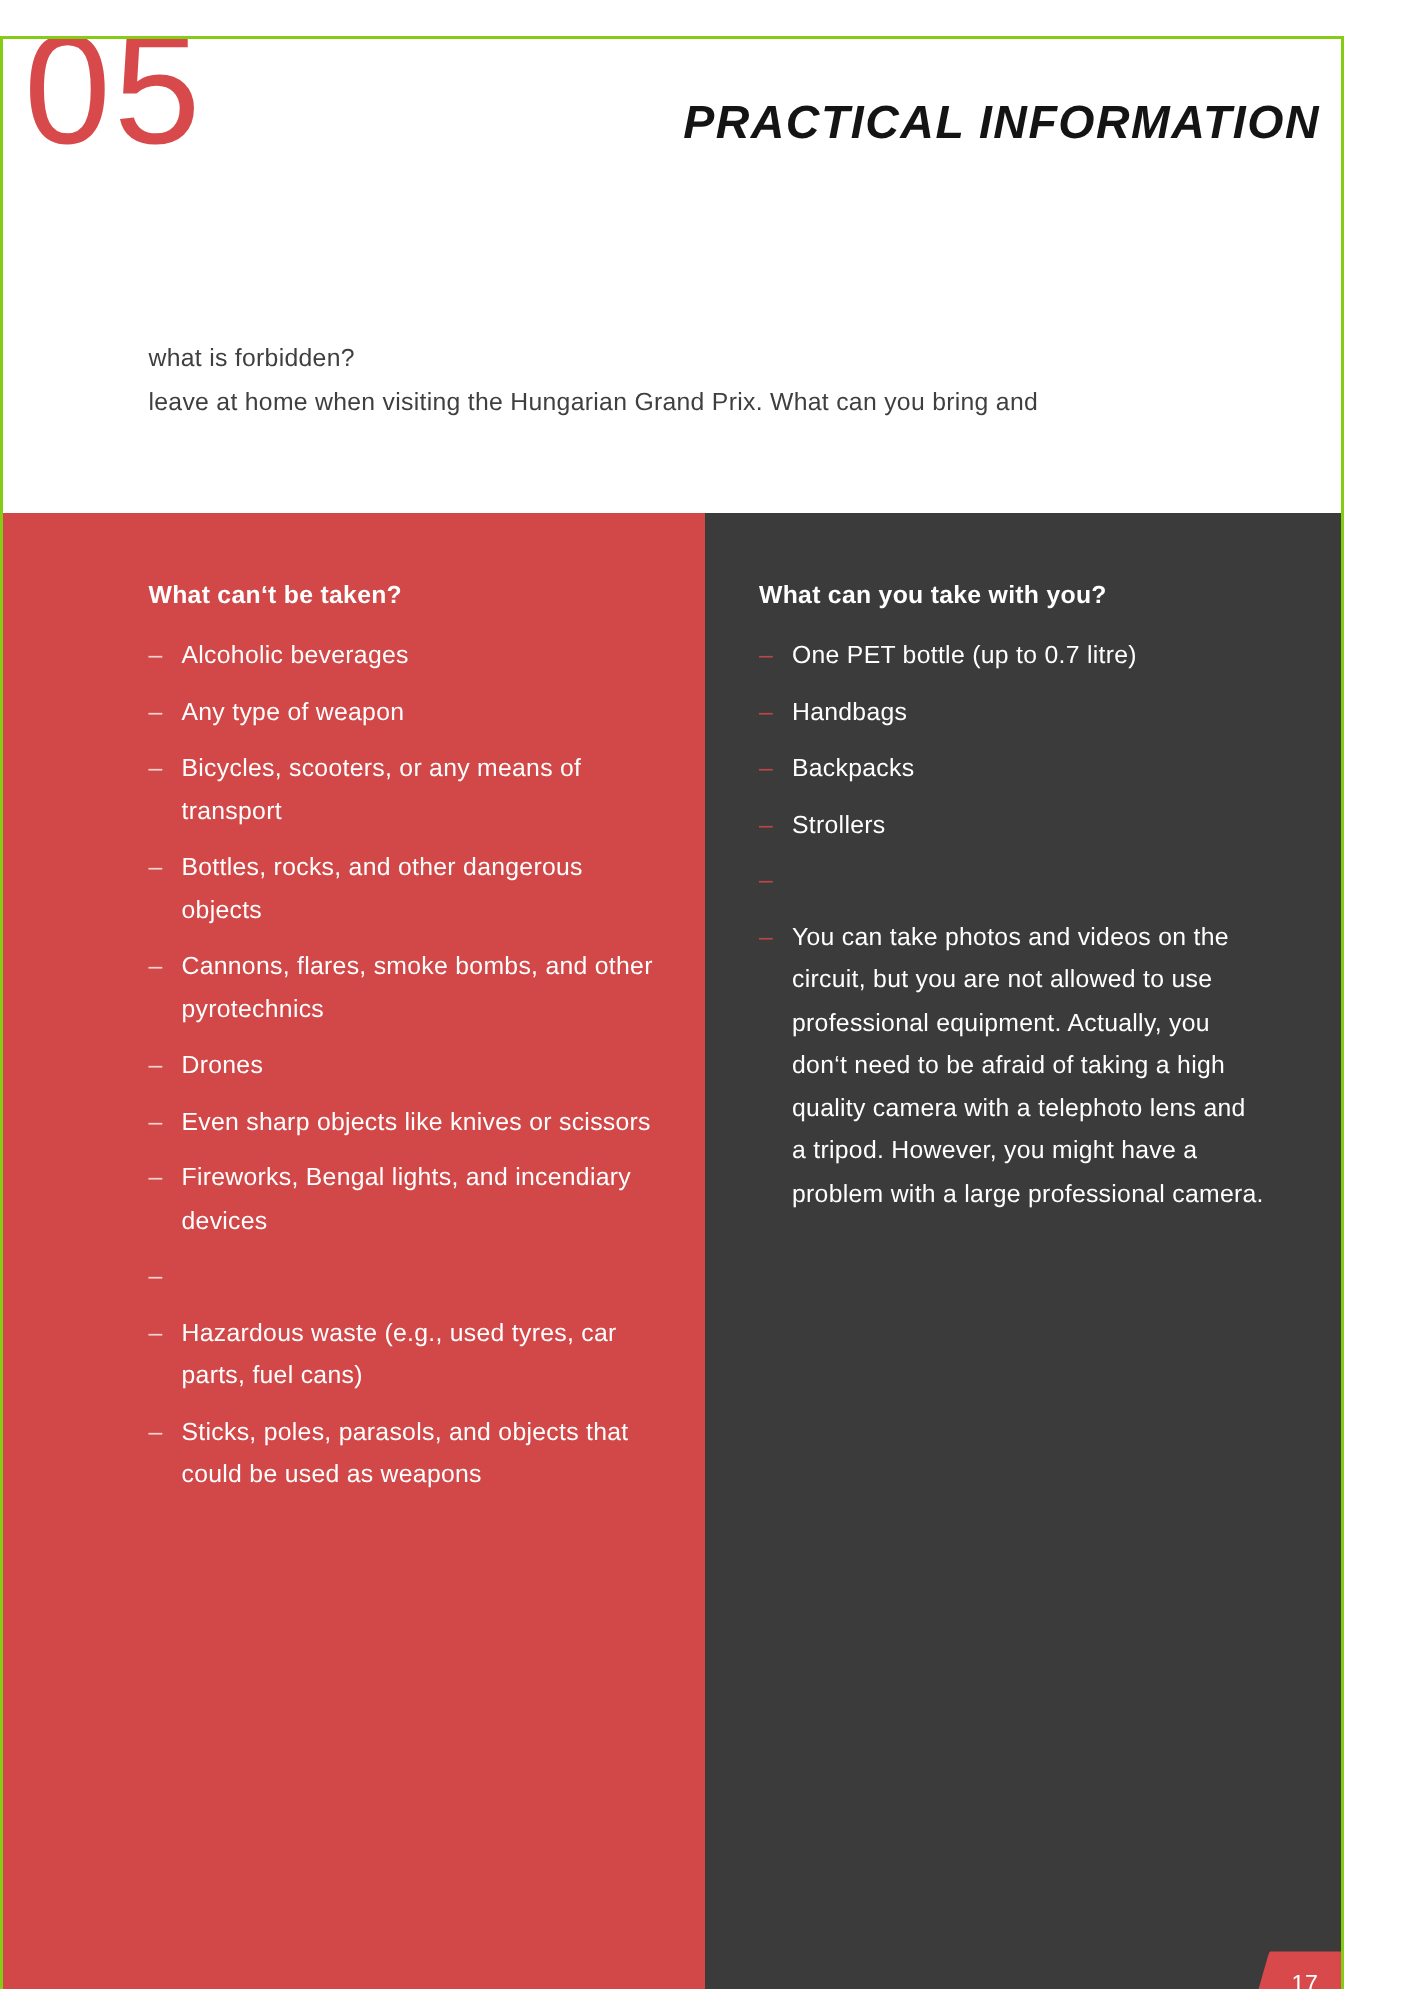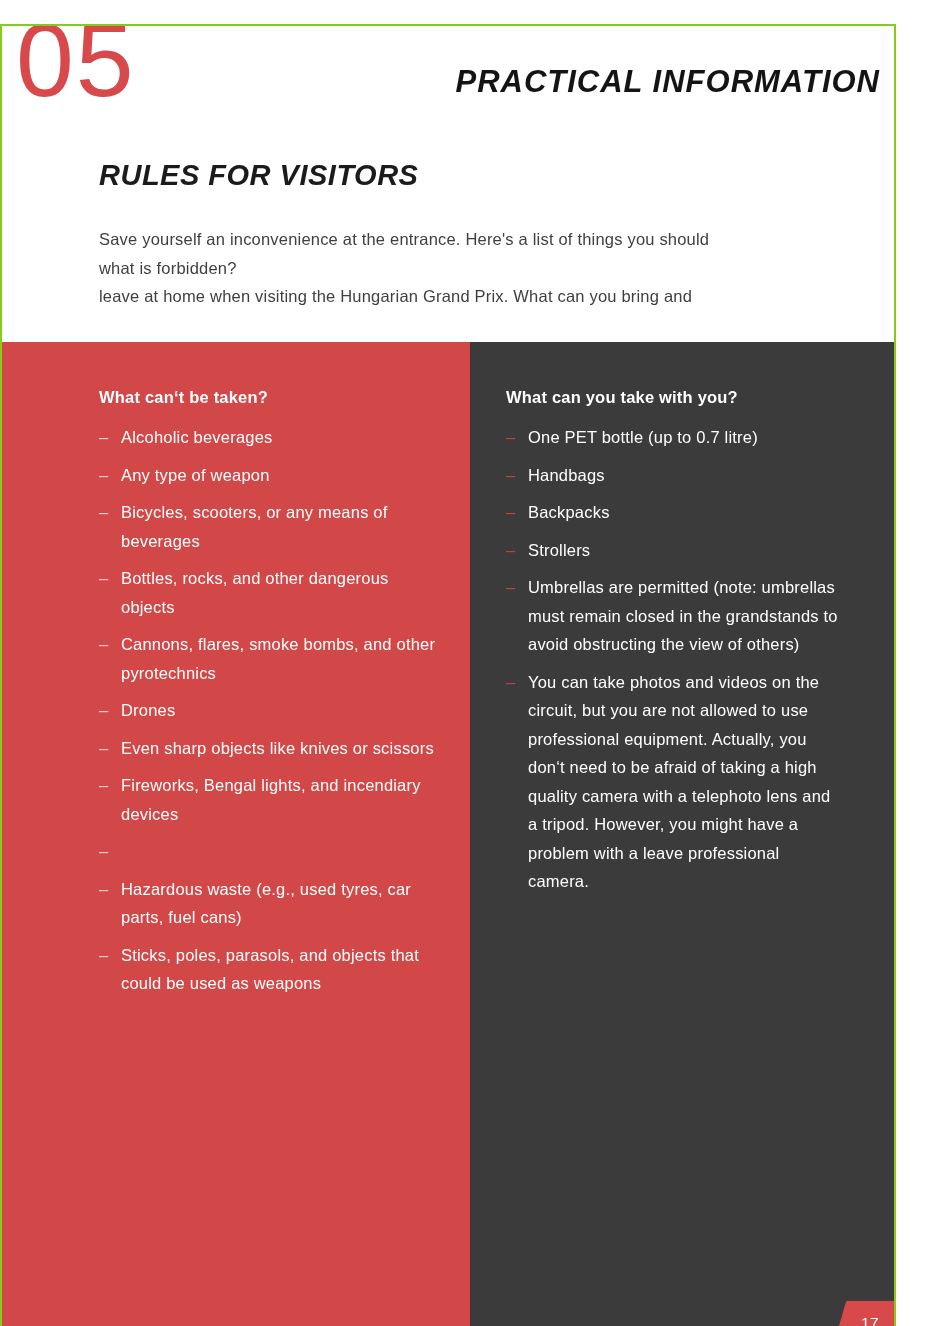--- a/index.html
+++ b/index.html
@@ -104,25 +104,23 @@
     letter-spacing:0.3px;
   }
 </style>
 </head>
 <body>
 
 <div class="page">
 
   <div class="chapter-number">05</div>
   <div class="header-title">PRACTICAL INFORMATION</div>
-  <div class="section-title">RULES FOR VISITORS</div>
 
   <div class="intro">
 
-      <div class="intro-line">Save yourself an inconvenience at the entrance. Here's a list of things you should</div>
 
       <div class="intro-line">what is forbidden?</div>
 
       <div class="intro-line">leave at home when visiting the Hungarian Grand Prix. What can you bring and</div>
     </div>
 
   <div class="columns">
 
     <div class="col-left">
       <h3 class="col-heading">What can‘t be taken?</h3>
@@ -133,21 +131,21 @@
             <span class="item-text">Alcoholic beverages</span>
           </div>
 
           <div class="rule-item">
             <span class="dash">–</span>
             <span class="item-text">Any type of weapon</span>
           </div>
 
           <div class="rule-item">
             <span class="dash">–</span>
-            <span class="item-text">Bicycles, scooters, or any means of beverages</span>
+            <span class="item-text">Bicycles, scooters, or any means of transport</span>
           </div>
 
           <div class="rule-item">
             <span class="dash">–</span>
             <span class="item-text">Bottles, rocks, and other dangerous objects</span>
           </div>
 
           <div class="rule-item">
             <span class="dash">–</span>
             <span class="item-text">Cannons, flares, smoke bombs, and other pyrotechnics</span>
@@ -203,26 +201,25 @@
             <span class="item-text">Backpacks</span>
           </div>
 
           <div class="rule-item">
             <span class="dash">–</span>
             <span class="item-text">Strollers</span>
           </div>
 
           <div class="rule-item">
             <span class="dash">–</span>
-            <span class="item-text">Umbrellas are permitted (note: umbrellas must remain closed in the grandstands to avoid obstructing the view of others)</span>
-          </div>
-
-          <div class="rule-item">
-            <span class="dash">–</span>
-            <span class="item-text">You can take photos and videos on the circuit, but you are not allowed to use professional equipment. Actually, you don‘t need to be afraid of taking a high quality camera with a telephoto lens and a tripod. However, you might have a problem with a leave professional camera.</span>
+          </div>
+
+          <div class="rule-item">
+            <span class="dash">–</span>
+            <span class="item-text">You can take photos and videos on the circuit, but you are not allowed to use professional equipment. Actually, you don‘t need to be afraid of taking a high quality camera with a telephoto lens and a tripod. However, you might have a problem with a large professional camera.</span>
           </div>
         </div>
     </div>
 
   </div>
 
   <div class="page-tab-wrap">
     <div class="page-tab"></div>
     <div class="page-number">17</div>
   </div>

